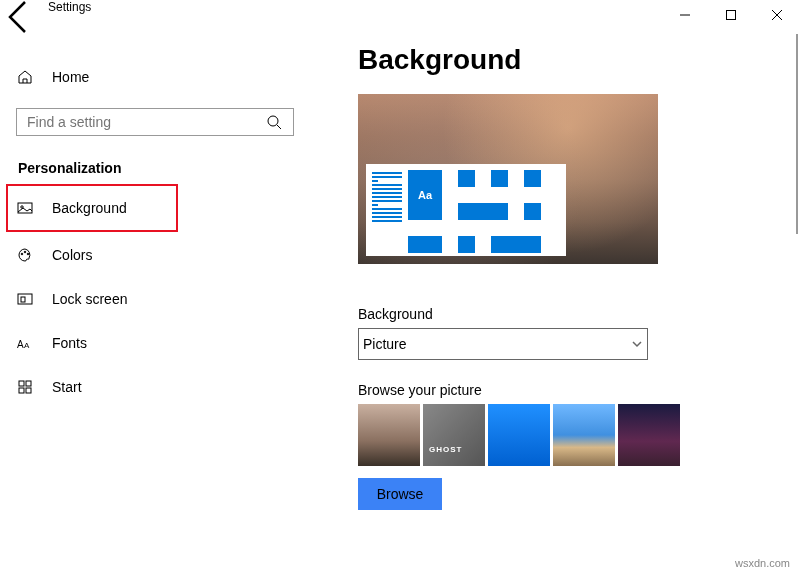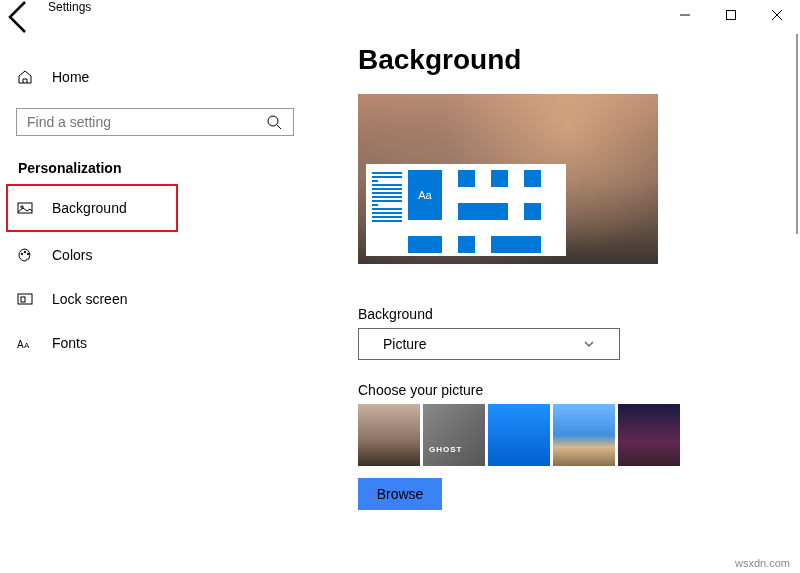--- a/index.html
+++ b/index.html
@@ -32,27 +32,27 @@
 .icon svg { width: 16px; height: 16px; stroke: #000; stroke-width: 1; fill: none; }
 
 h1 { font-size: 28px; font-weight: 600; margin-bottom: 18px; }
 
 .preview { width: 300px; height: 170px; background: linear-gradient(180deg, #b8896f 0%, #9c7560 25%, #8a6b5a 50%, #6b5548 75%, #3d3530 100%); position: relative; overflow: hidden; }
 .preview .blur { position: absolute; inset: 0; background: radial-gradient(circle at 70% 20%, rgba(255,200,150,0.5), transparent 50%), radial-gradient(circle at 30% 50%, rgba(180,150,140,0.3), transparent 60%); }
 .mock-window { position: absolute; left: 8px; bottom: 8px; width: 200px; height: 92px; background: #fff; display: flex; padding: 6px; }
 .mock-sidebar { width: 30px; }
 .mock-bar { height: 2px; background: #0078d7; margin: 2px 0; }
 .mock-bar.divider { width: 6px; }
-.mock-tiles { margin-left: 6px; display: grid; grid-template-columns: 34px 17px 17px 17px; grid-template-rows: 17px 17px 17px 17px; gap: 16px; }
+.mock-tiles { margin-left: 6px; display: grid; grid-template-columns: 34px 17px 17px 17px; grid-template-rows: 17px 17px 17px 17px; gap: 16px; font-weight: bold; }
 .tile { background: #0078d7; }
 .tile.big { grid-row: span 2; grid-column: span 1; display: flex; align-items: center; justify-content: center; color: #fff; font-size: 11px; }
 .tile.wide { grid-column: span 2; }
 
 .label { font-size: 14px; margin-top: 42px; margin-bottom: 6px; }
-.dropdown { width: 262px; height: 32px; border: 1px solid #666; display: flex; align-items: center; padding: 0 24px; }
+.dropdown { width: 290px; height: 32px; border: 1px solid #666; display: flex; align-items: center; padding: 0 4px; }
 .dropdown span { font-size: 14px; flex: 1; }
 .dropdown svg { width: 12px; height: 12px; stroke: #666; stroke-width: 1.5; fill: none; }
 
 .thumbs { display: flex; gap: 3px; margin-top: 6px; }
 .thumb { width: 62px; height: 62px; }
 .t1 { background: linear-gradient(180deg, #c9b0a0 0%, #8a7060 60%, #3a3028 100%); }
 .t2 { background: linear-gradient(135deg, #888 0%, #555 100%); position: relative; }
 .t2::after { content: "GHOST"; color: #fff; font-size: 8px; letter-spacing: 1px; position: absolute; bottom: 12px; left: 6px; font-weight: 600; }
 .t3 { background: linear-gradient(180deg, #2090ff 0%, #0060d0 100%); }
 .t4 { background: linear-gradient(180deg, #70b8ff 0%, #4090e0 50%, #d8b888 70%, #8a7050 100%); }
@@ -146,20 +146,31 @@
     </div>
     <div class="nav-item">
       <div class="icon">
           <svg viewBox="0 0 16 16">
             <text x="0" y="13" font-size="10" fill="#000" stroke="none" font-family="serif">A</text>
             <text x="7" y="13" font-size="8" fill="#000" stroke="none" font-family="serif">A</text>
           </svg>
         </div>
       <span>Fonts</span>
     </div>
+    <div class="nav-item">
+      <div class="icon">
+          <svg viewBox="0 0 16 16">
+            <rect x="2" y="2" width="5" height="5"></rect>
+            <rect x="9" y="2" width="5" height="5"></rect>
+            <rect x="2" y="9" width="5" height="5"></rect>
+            <rect x="9" y="9" width="5" height="5"></rect>
+          </svg>
+        </div>
+      <span>Start</span>
+    </div>
   </div>
 
   <div class="content">
     <div class="scrollbar"></div>
     <h1>Background</h1>
 
     <div class="preview">
       <div class="blur"></div>
       <div class="mock-window">
         <div class="mock-sidebar">
@@ -194,21 +205,21 @@
     </div>
 
     <div class="label">Background</div>
     <div class="dropdown">
       <span>Picture</span>
       <svg viewBox="0 0 12 12">
           <path d="M2 4 L6 8 L10 4"></path>
         </svg>
     </div>
 
-    <div class="label" style="margin-top:22px">Choose your picture</div>
+    <div class="label" style="margin-top:22px">Browse your picture</div>
     <div class="thumbs">
       <div class="thumb t1"></div>
       <div class="thumb t2"></div>
       <div class="thumb t3"></div>
       <div class="thumb t4"></div>
       <div class="thumb t5"></div>
     </div>
 
     <button class="browse">Browse</button>
   </div>

